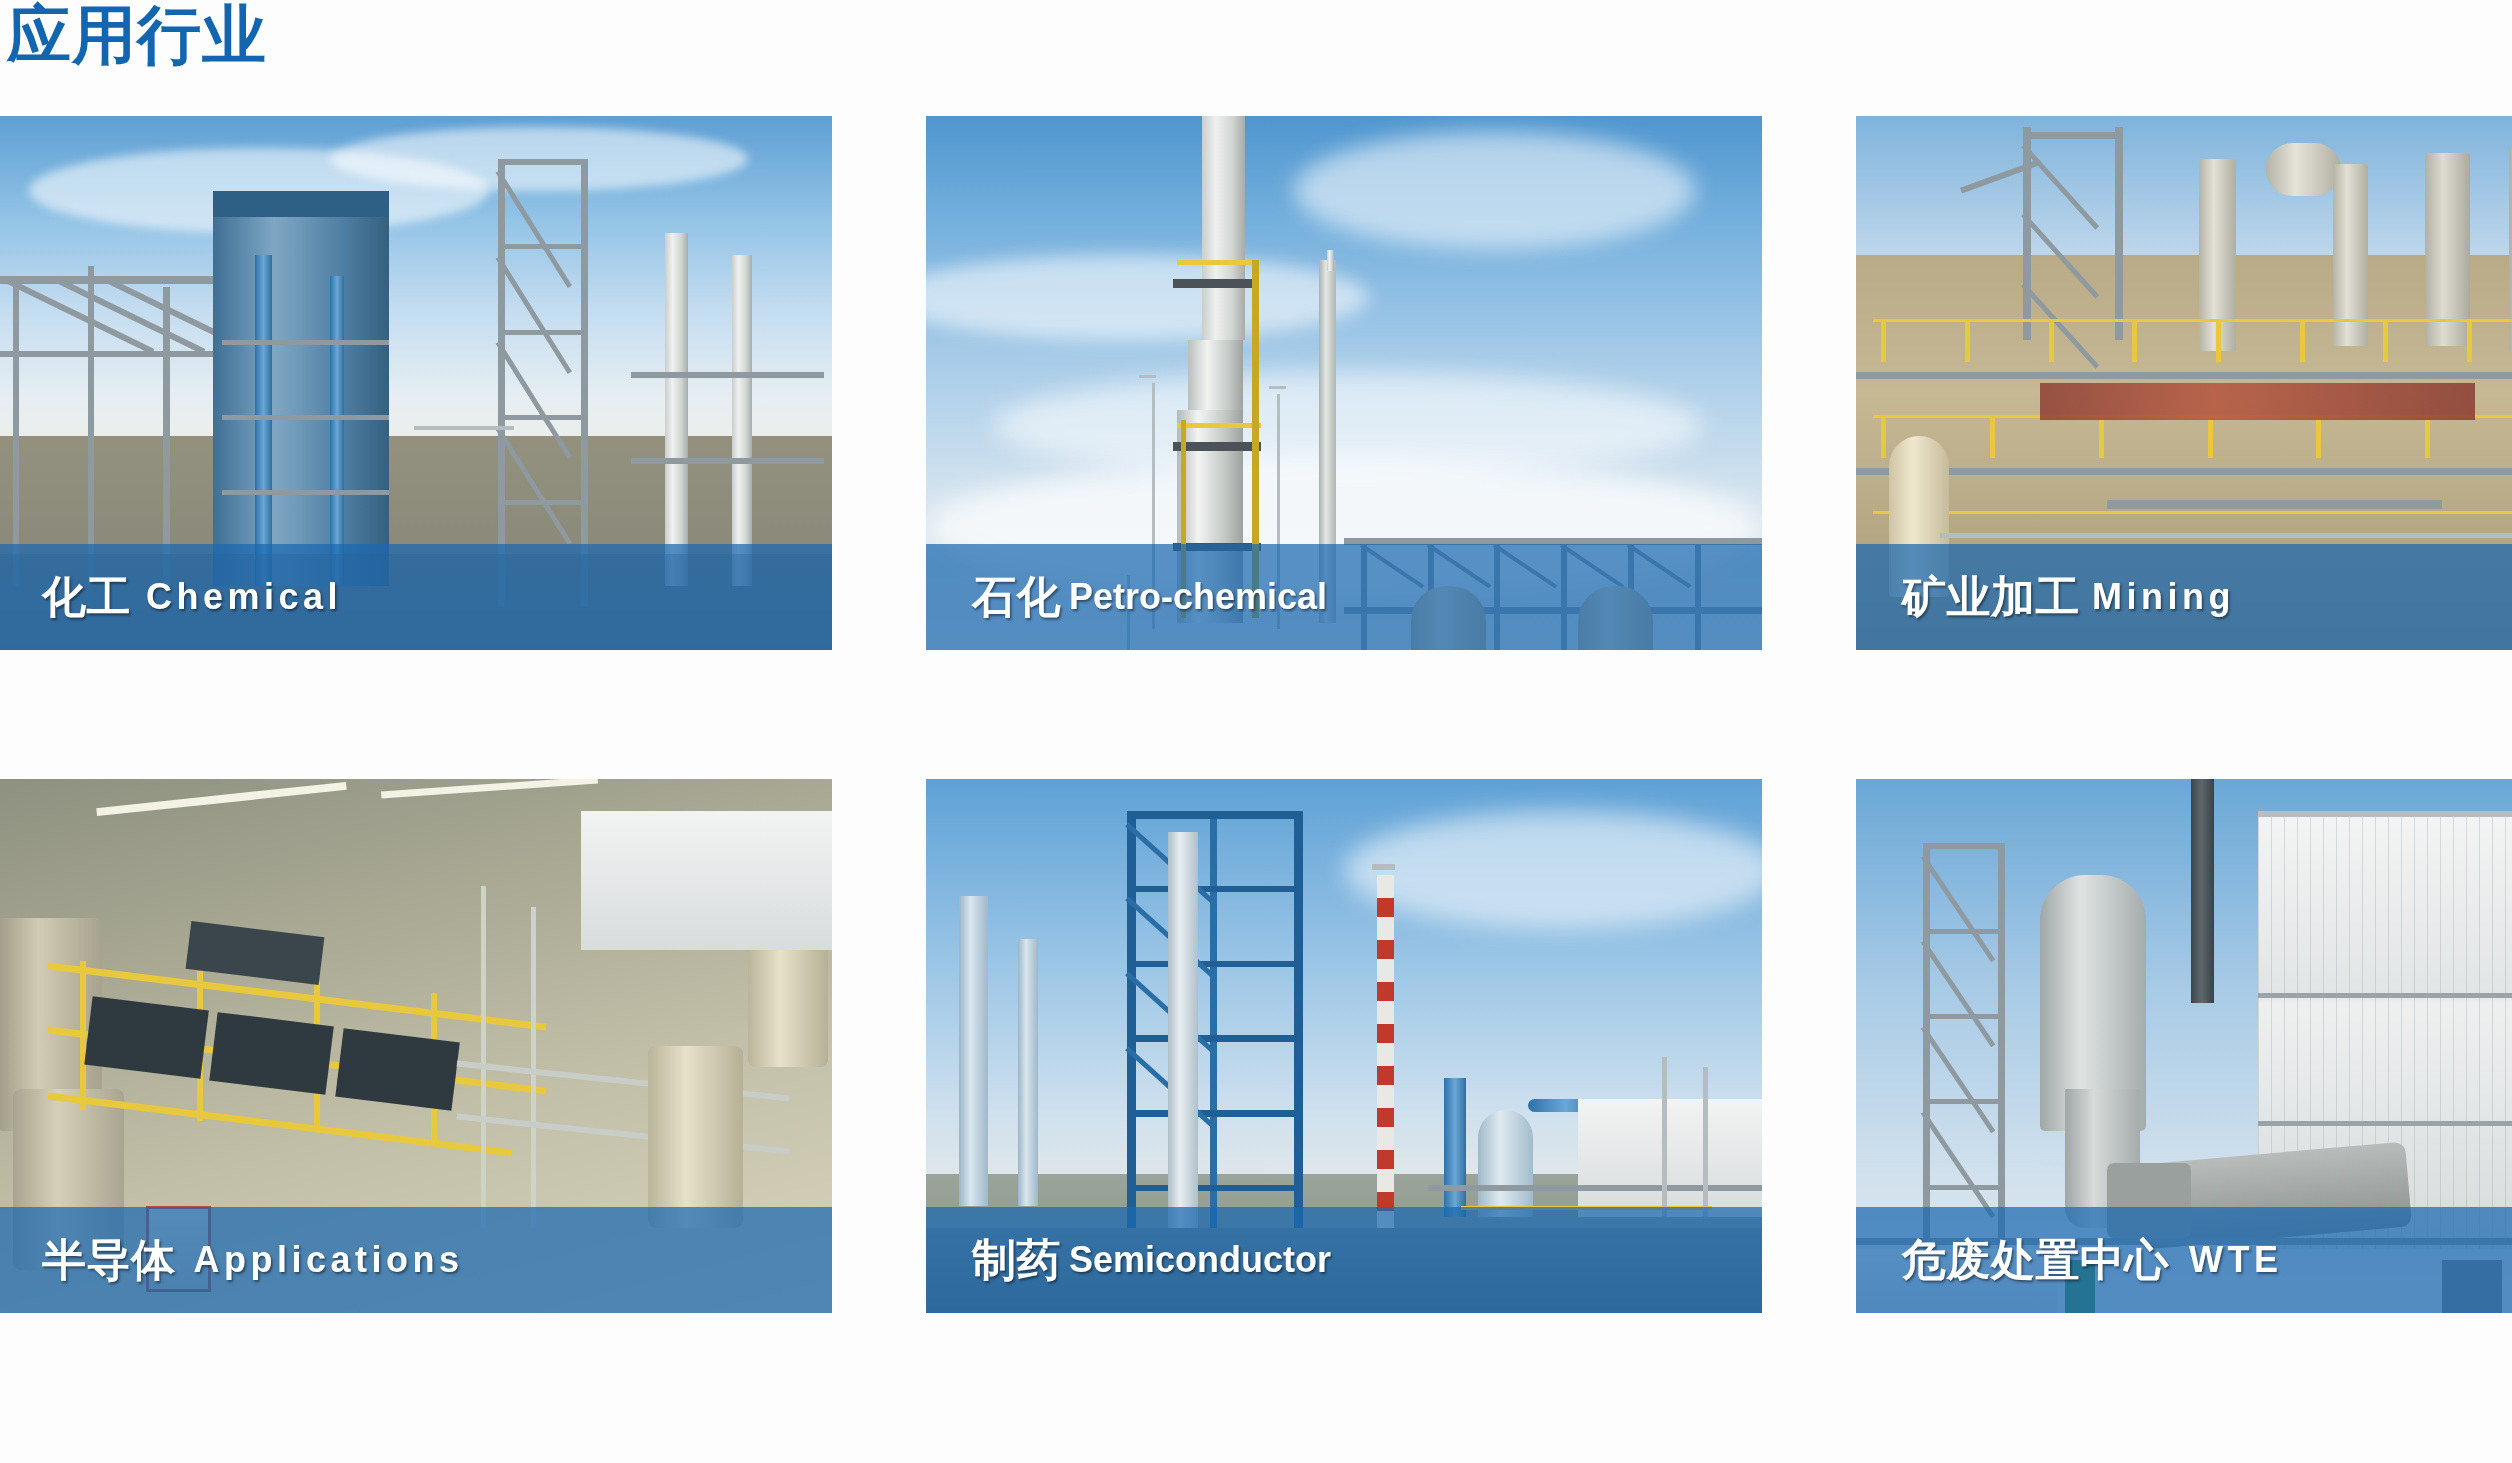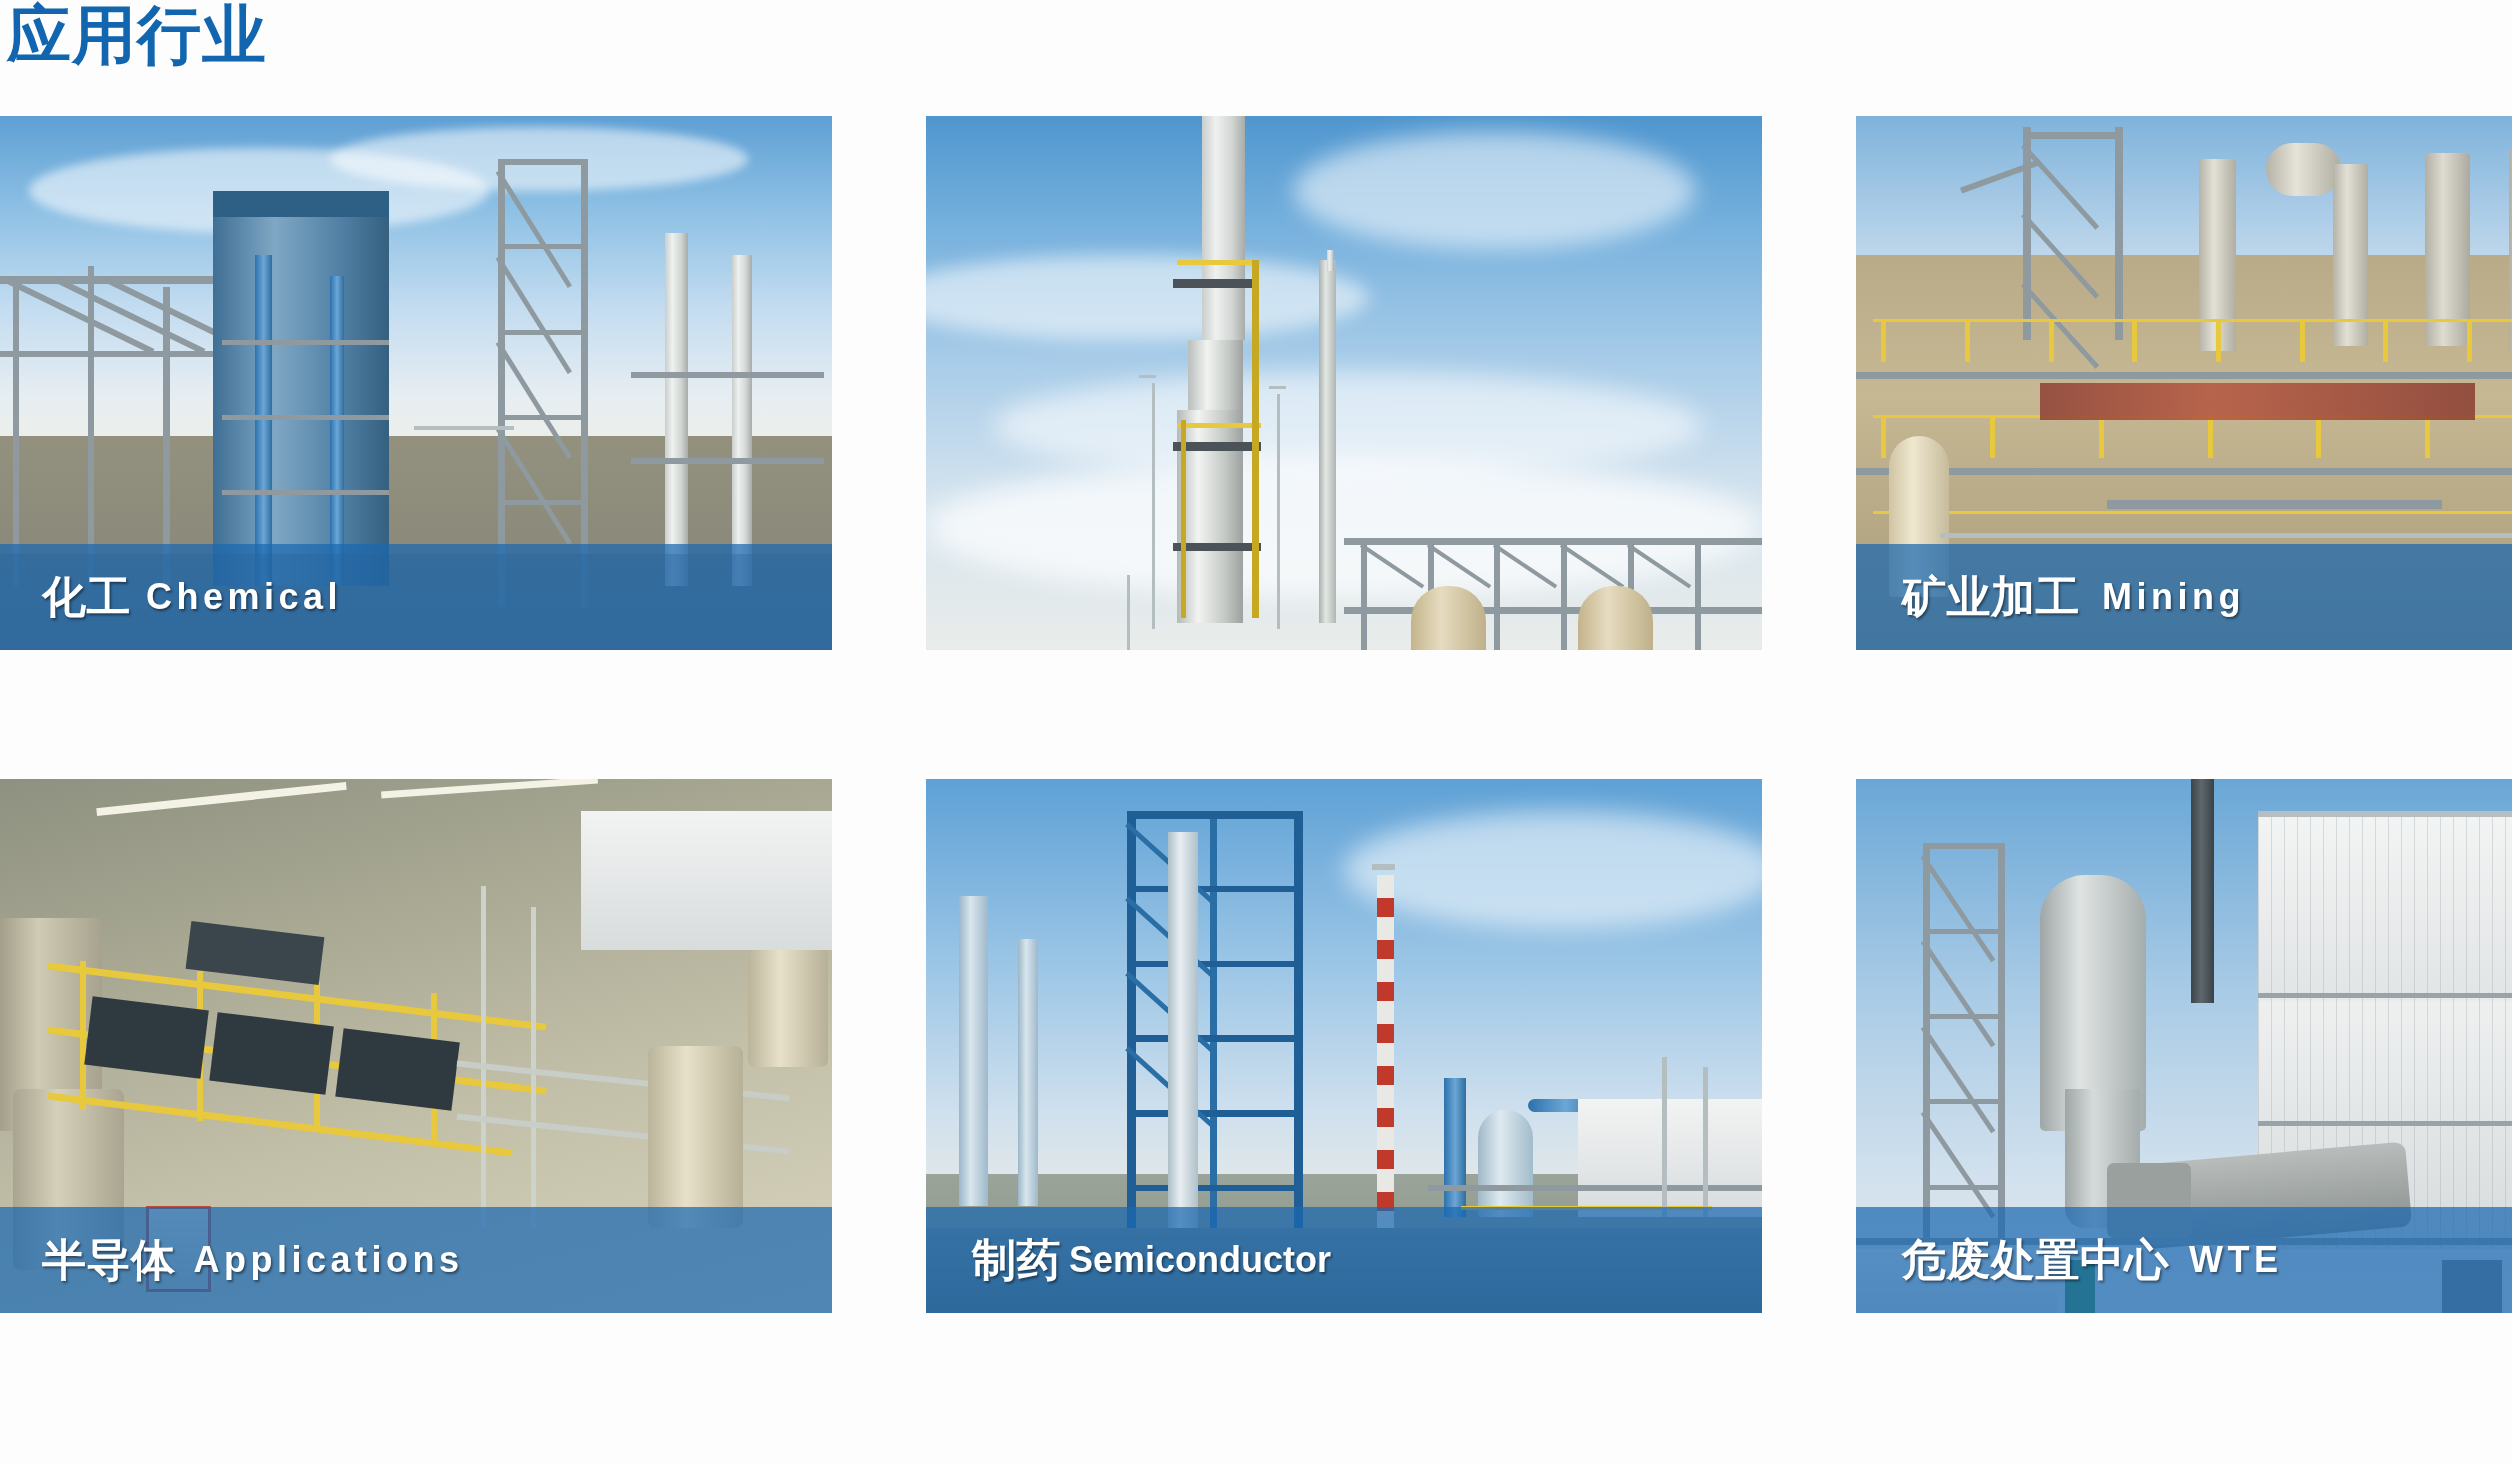--- a/index.html
+++ b/index.html
@@ -219,20 +219,24 @@
       <div class="steel" style="left:84%;top:79%;width:6px;height:21%"></div>
       <div class="steel" style="left:92%;top:79%;width:6px;height:21%"></div>
       <div class="diag" style="left:52%;top:80%;width:75px;height:4px;transform:rotate(34deg)"></div>
       <div class="diag" style="left:60%;top:80%;width:75px;height:4px;transform:rotate(34deg)"></div>
       <div class="diag" style="left:68%;top:80%;width:75px;height:4px;transform:rotate(34deg)"></div>
       <div class="diag" style="left:76%;top:80%;width:75px;height:4px;transform:rotate(34deg)"></div>
       <div class="diag" style="left:84%;top:80%;width:75px;height:4px;transform:rotate(34deg)"></div>
       <div class="tank" style="left:58%;top:88%;width:75px;height:12%;border-radius:35px 35px 0 0"></div>
       <div class="tank" style="left:78%;top:88%;width:75px;height:12%;border-radius:35px 35px 0 0"></div>
     </div>
+    <div class="caption">
+      <span class="caption-cn">石化</span>
+      <span class="caption-en cap-tight" style="margin-left:8px">Petro-chemical</span>
+    </div>
   </div>
 
   <div class="card">
     <div class="card-scene">
       <div class="sky" style="height:40%;background:linear-gradient(180deg,#7fb3dc,#b9d4ea 60%,#d9e4ec)"></div>
       <div style="position:absolute;left:0;top:26%;width:100%;height:74%;background:linear-gradient(180deg,#b9ab88 0%,#c6b893 35%,#a79a78 100%)"></div>
 
       <div class="steel" style="left:20%;top:2%;width:8px;height:40%"></div>
       <div class="steel" style="left:31%;top:2%;width:8px;height:40%"></div>
       <div class="steel" style="left:20%;top:3%;width:11.6%;height:7px"></div>
@@ -270,21 +274,21 @@
       <div class="steel" style="left:0;top:66%;width:100%;height:7px"></div>
 
       <div style="position:absolute;left:22%;top:50%;width:52%;height:7%;background:linear-gradient(90deg,#8e4034,#b5553f 40%,#8a3c31);opacity:.85"></div>
       <div class="tank" style="left:4%;top:60%;width:60px;height:30%;border-radius:30px 30px 4px 4px;background:linear-gradient(90deg,#cfc4a4,#efe8cf 40%,#c6bb9c)"></div>
 
       <div class="steel" style="left:30%;top:72%;width:40%;height:9px"></div>
       <div class="steelL" style="left:10%;top:78%;width:80%;height:5px"></div>
     </div>
     <div class="caption">
       <span class="caption-cn">矿业加工</span>
-      <span class="caption-en cap-wide" style="margin-left:22px">Mining</span>
+      <span class="caption-en cap-wide" style="margin-left:12px">Mining</span>
     </div>
   </div>
 
   <div class="card">
     <div class="card-scene">
       <div style="position:absolute;inset:0;background:linear-gradient(165deg,#8e9180 0%,#a8a893 30%,#c2bfa8 60%,#d8d4bd 100%)"></div>
 
       <div style="position:absolute;left:12%;top:3%;width:30%;height:8px;background:#f4f2e4;transform:rotate(-6deg)"></div>
       <div style="position:absolute;left:46%;top:1%;width:26%;height:7px;background:#f4f2e4;transform:rotate(-4deg)"></div>
 

